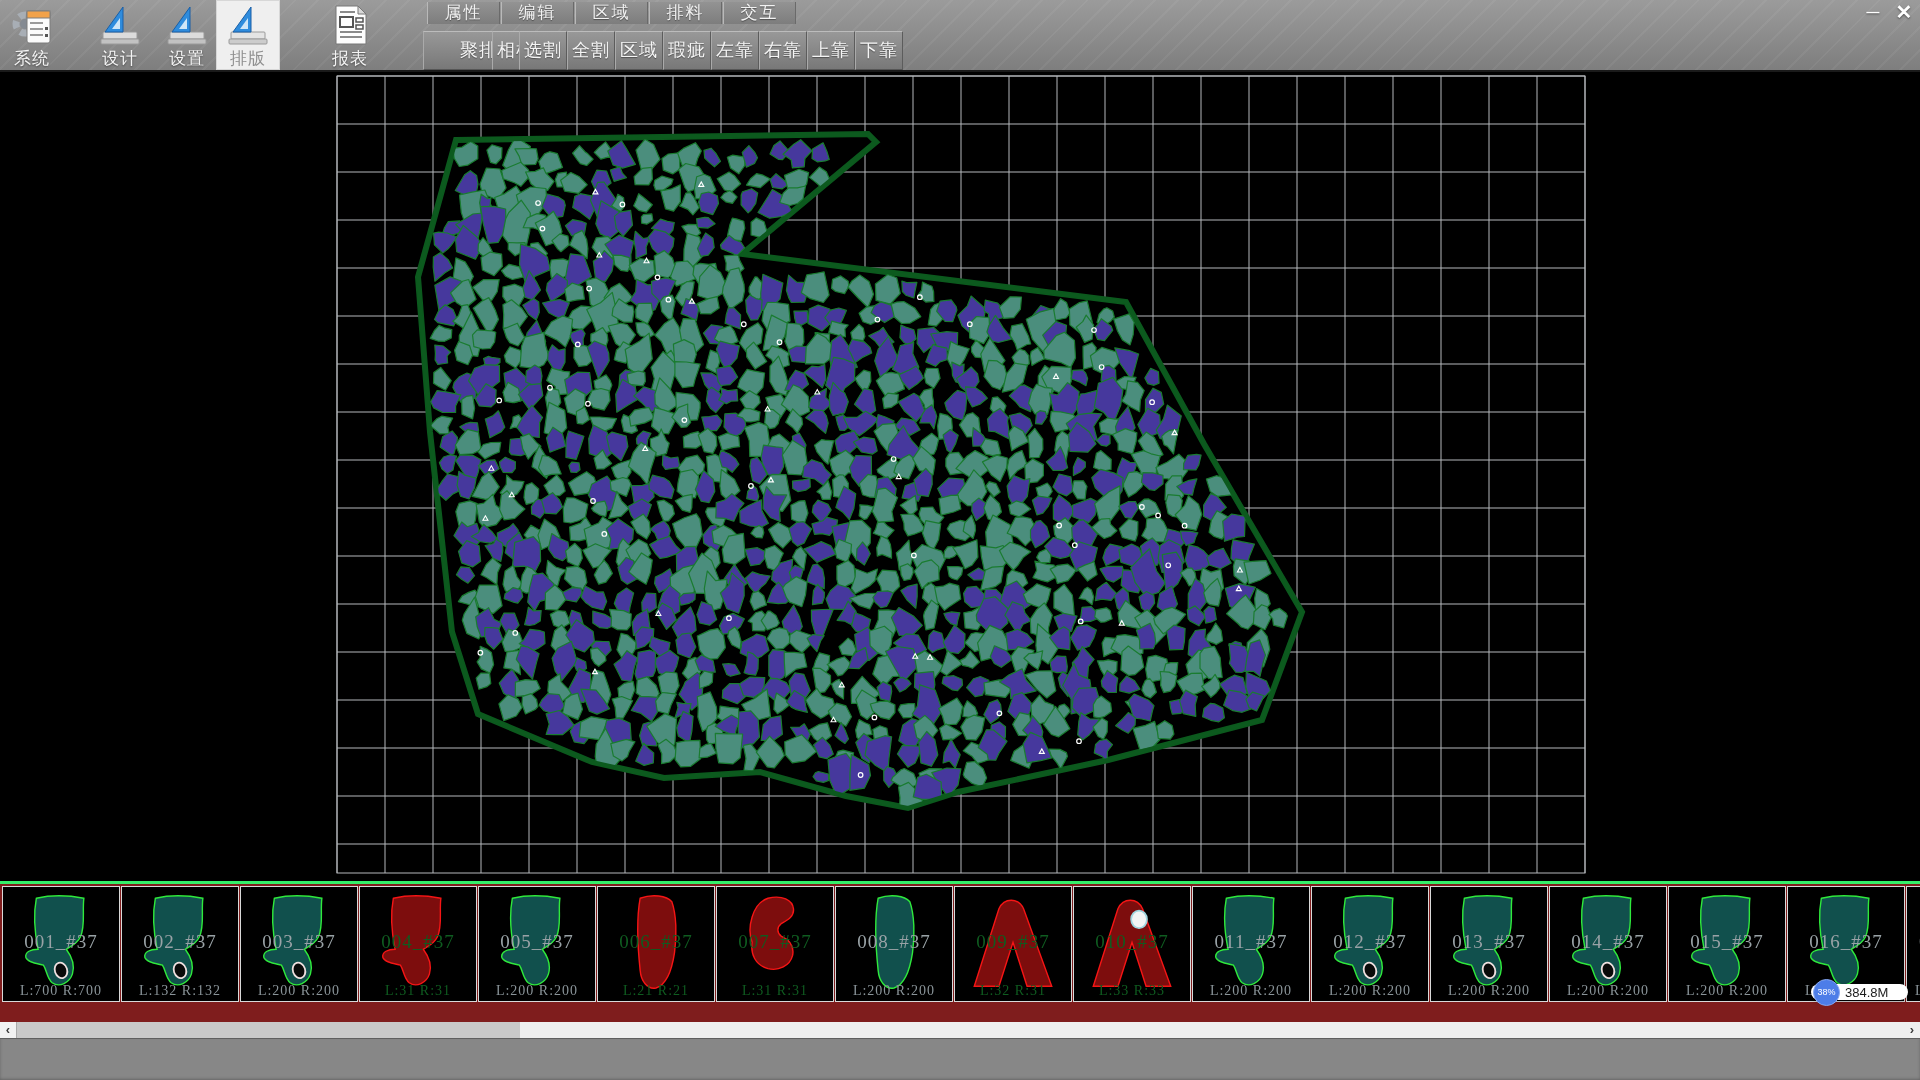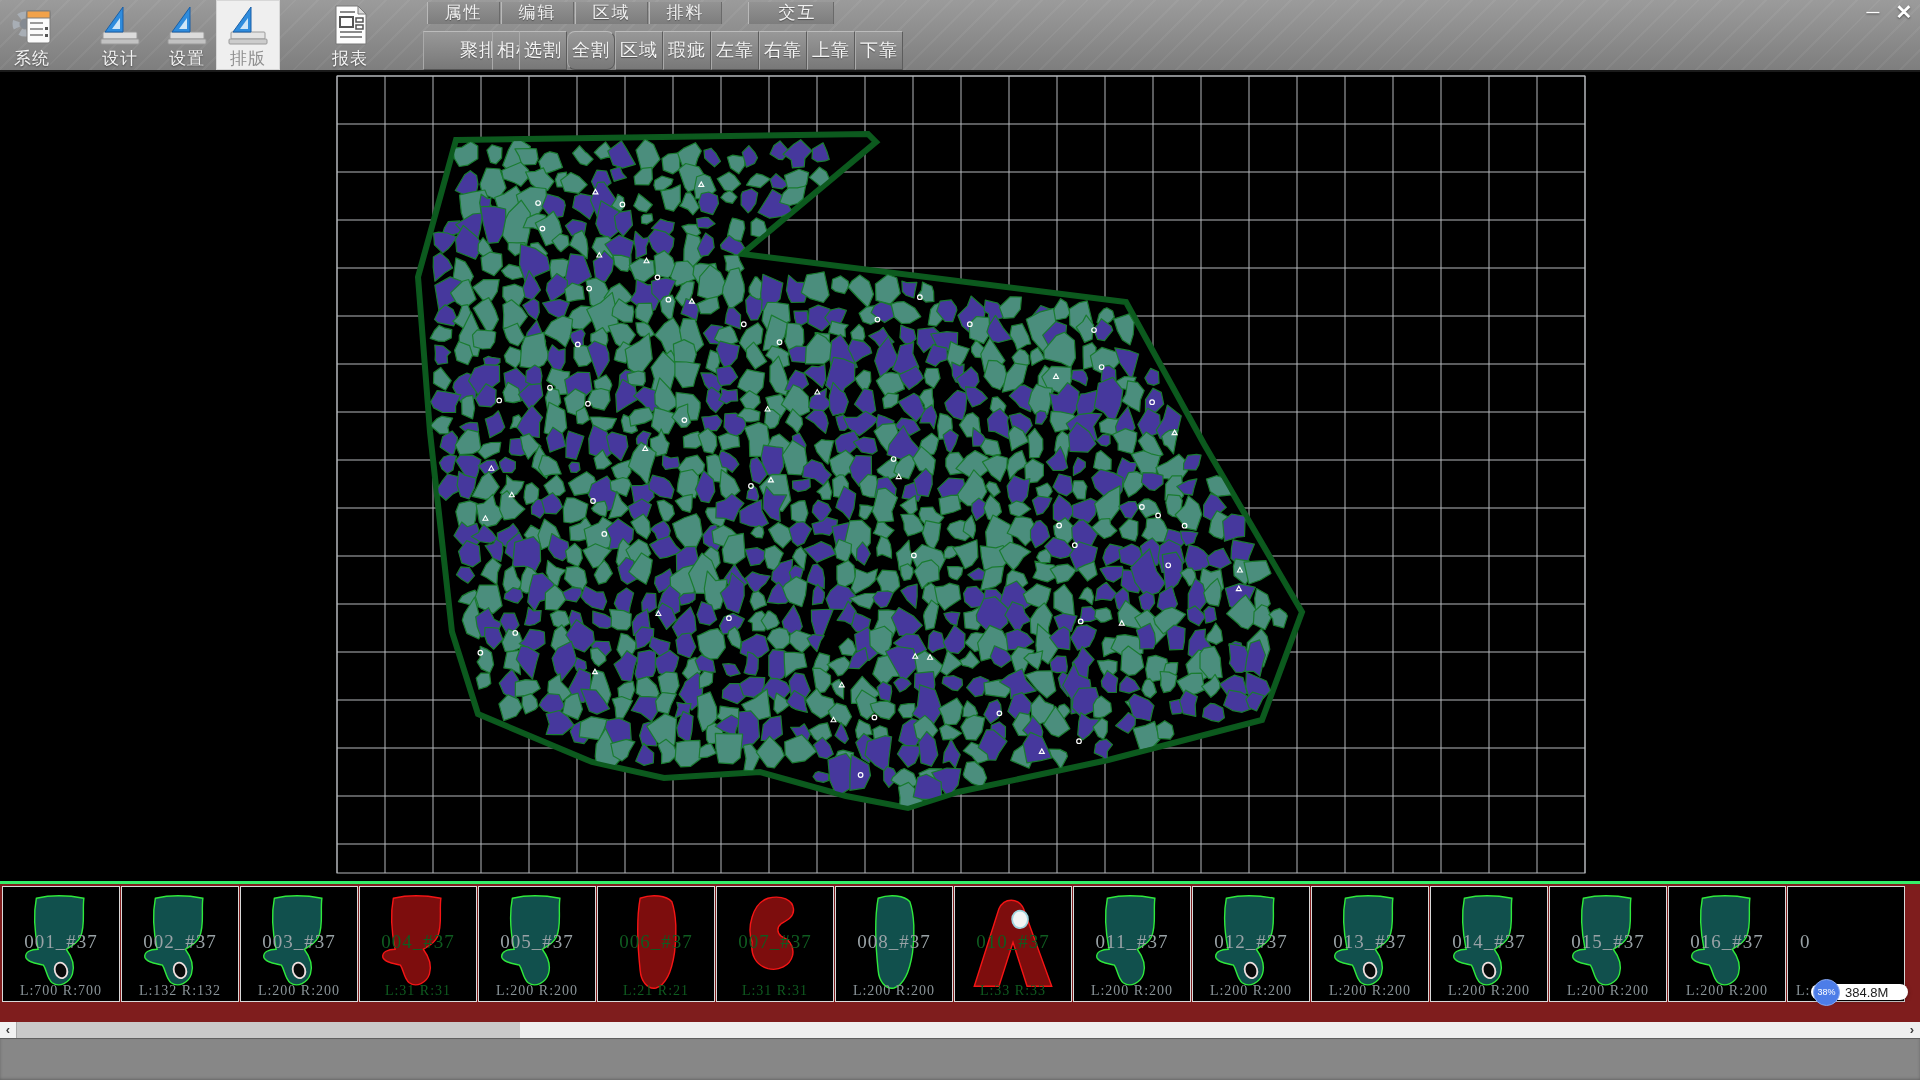--- a/index.html
+++ b/index.html
@@ -143,27 +143,27 @@
         <rect x="12" y="33" width="22" height="2" fill="#8a8a8a"></rect>
       </svg>
       <span class="lbl">报表</span>
     </div>
 
     <div id="menuRow1">
         <div class="menubtn" style="left: 427px;">属性</div>
         <div class="menubtn" style="left: 501px;">编辑</div>
         <div class="menubtn" style="left: 575px;">区域</div>
         <div class="menubtn" style="left: 649px;">排料</div>
-        <div class="menubtn" style="left: 748px; padding-left: 13px;">交互</div>
+        <div class="menubtn" style="left: 723px;">交互</div>
       </div>
     <div id="menuRow2">
         <div class="toolbtn" style="left: 423px; padding-left: 32px;">聚排</div>
         <div class="toolbtn" style="left: 492px;">相机</div>
         <div class="toolbtn" style="left: 519px;">选割</div>
-        <div class="toolbtn" style="left: 567px; border-radius: 8px;">全割</div>
+        <div class="toolbtn" style="left: 567px;">全割</div>
         <div class="toolbtn" style="left: 615px;">区域</div>
         <div class="toolbtn" style="left: 663px;">瑕疵</div>
         <div class="toolbtn" style="left: 711px;">左靠</div>
         <div class="toolbtn" style="left: 759px;">右靠</div>
         <div class="toolbtn" style="left: 807px;">上靠</div>
         <div class="toolbtn" style="left: 855px;">下靠</div>
       </div>
 
     <div class="winctl min">─</div>
     <div class="winctl close">✕</div>
@@ -1150,20 +1150,22 @@
           </svg><div class="tname">004_#37</div><div class="tlr">L:31 R:31</div></div><div class="thumb normal"><svg width="88" height="106" viewBox="0 0 100 116">
             <path d="M22,6 C40,2 60,3 76,6 C74,20 78,38 72,50 C68,58 62,60 56,64 C62,72 66,82 63,92 C60,102 48,108 40,102 C34,97 34,88 30,82 C22,80 12,79 10,73 C9,67 16,64 24,64 C20,45 19,22 22,6 Z" fill="#11504d" stroke="#2fe93c" stroke-width="1.6"></path>
           </svg><div class="tname">005_#37</div><div class="tlr">L:200 R:200</div></div><div class="thumb defect"><svg width="88" height="106" viewBox="0 0 100 116">
             <path d="M32,6 C46,1 62,3 68,10 C73,24 74,48 71,68 C68,88 62,104 50,108 C40,110 33,100 32,88 C29,60 28,28 32,6 Z" fill="#7d0d0d" stroke="#f51515" stroke-width="1.6"></path>
           </svg><div class="tname">006_#37</div><div class="tlr">L:21 R:21</div></div><div class="thumb defect"><svg width="88" height="106" viewBox="0 0 100 116">
             <path d="M42,6 C58,2 70,8 71,18 C72,27 64,31 57,35 C52,39 52,45 57,49 C66,53 72,60 70,71 C67,83 54,89 42,86 C28,82 22,70 24,56 C18,40 24,12 42,6 Z" fill="#7d0d0d" stroke="#f51515" stroke-width="1.6"></path>
           </svg><div class="tname">007_#37</div><div class="tlr">L:31 R:31</div></div><div class="thumb normal"><svg width="88" height="106" viewBox="0 0 100 116">
             <path d="M32,6 C46,1 62,3 68,10 C73,24 74,48 71,68 C68,88 62,104 50,108 C40,110 33,100 32,88 C29,60 28,28 32,6 Z" fill="#11504d" stroke="#2fe93c" stroke-width="1.6"></path>
           </svg><div class="tname">008_#37</div><div class="tlr">L:200 R:200</div></div><div class="thumb defect"><svg width="88" height="106" viewBox="0 0 100 116">
             <path d="M6,106 L34,18 C40,5 56,5 62,18 L94,106 L66,106 L50,56 L34,106 Z" fill="#7d0d0d" stroke="#f51515" stroke-width="1.6"></path>
+          </svg><div class="tname">009_#37</div><div class="tlr">L:32 R:31</div></div><div class="thumb defect"><svg width="88" height="106" viewBox="0 0 100 116">
+            <path d="M6,106 L34,18 C40,5 56,5 62,18 L94,106 L66,106 L50,56 L34,106 Z" fill="#7d0d0d" stroke="#f51515" stroke-width="1.6"></path>
             <ellipse cx="58" cy="30" rx="9" ry="10" fill="#f2f4f4" stroke="#9fd6df" stroke-width="2"></ellipse>
           </svg><div class="tname">010_#37</div><div class="tlr">L:33 R:33</div></div><div class="thumb normal"><svg width="88" height="106" viewBox="0 0 100 116">
             <path d="M22,6 C40,2 60,3 76,6 C74,20 78,38 72,50 C68,58 62,60 56,64 C62,72 66,82 63,92 C60,102 48,108 40,102 C34,97 34,88 30,82 C22,80 12,79 10,73 C9,67 16,64 24,64 C20,45 19,22 22,6 Z" fill="#11504d" stroke="#2fe93c" stroke-width="1.6"></path>
           </svg><div class="tname">011_#37</div><div class="tlr">L:200 R:200</div></div><div class="thumb normal"><svg width="88" height="106" viewBox="0 0 100 116">
             <path d="M22,6 C40,2 60,3 76,6 C74,20 78,38 72,50 C68,58 62,60 56,64 C62,72 66,82 63,92 C60,102 48,108 40,102 C34,97 34,88 30,82 C22,80 12,79 10,73 C9,67 16,64 24,64 C20,45 19,22 22,6 Z" fill="#11504d" stroke="#2fe93c" stroke-width="1.6"></path>
             <ellipse cx="50" cy="88" rx="7" ry="9" transform="rotate(-18 50 88)" fill="#0a0a0a" stroke="#efe0e0" stroke-width="2"></ellipse>
           </svg><div class="tname">012_#37</div><div class="tlr">L:200 R:200</div></div><div class="thumb normal"><svg width="88" height="106" viewBox="0 0 100 116">
             <path d="M22,6 C40,2 60,3 76,6 C74,20 78,38 72,50 C68,58 62,60 56,64 C62,72 66,82 63,92 C60,102 48,108 40,102 C34,97 34,88 30,82 C22,80 12,79 10,73 C9,67 16,64 24,64 C20,45 19,22 22,6 Z" fill="#11504d" stroke="#2fe93c" stroke-width="1.6"></path>
             <ellipse cx="50" cy="88" rx="7" ry="9" transform="rotate(-18 50 88)" fill="#0a0a0a" stroke="#efe0e0" stroke-width="2"></ellipse>
           </svg><div class="tname">013_#37</div><div class="tlr">L:200 R:200</div></div><div class="thumb normal"><svg width="88" height="106" viewBox="0 0 100 116">

